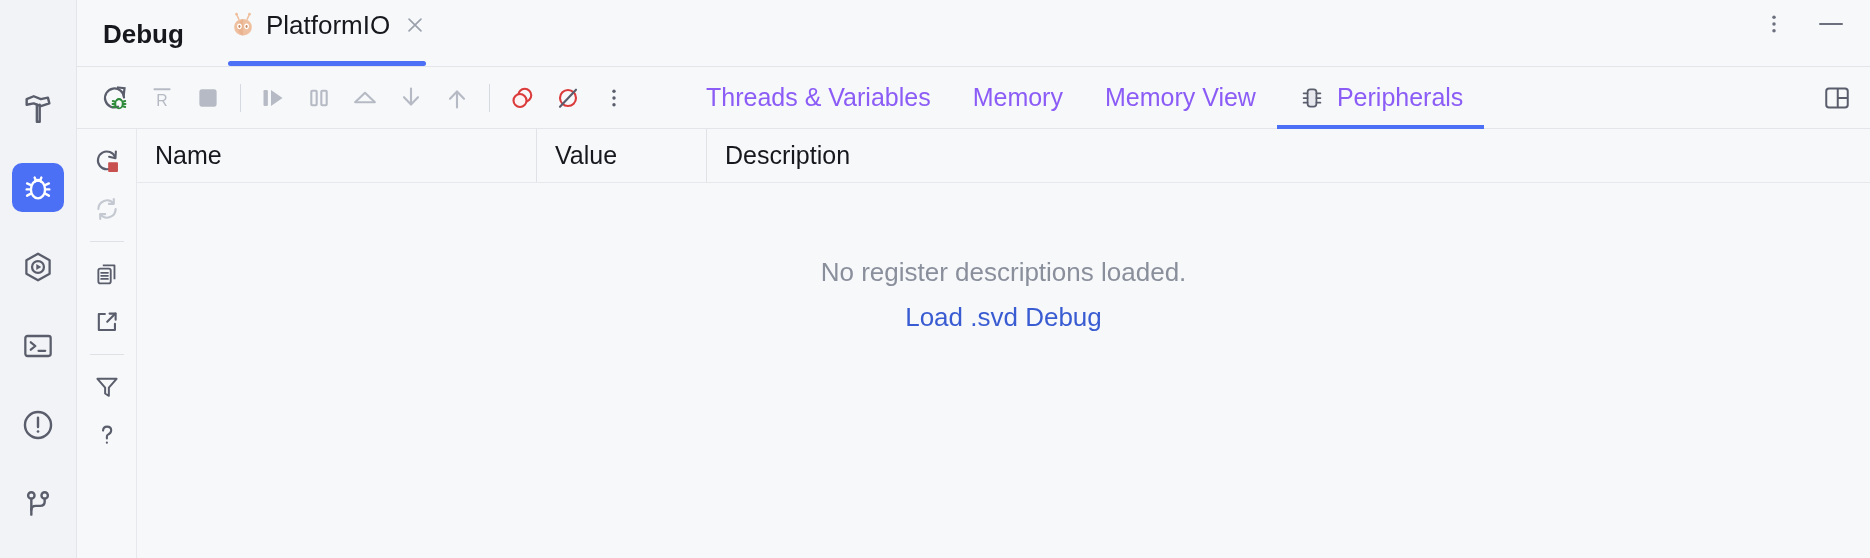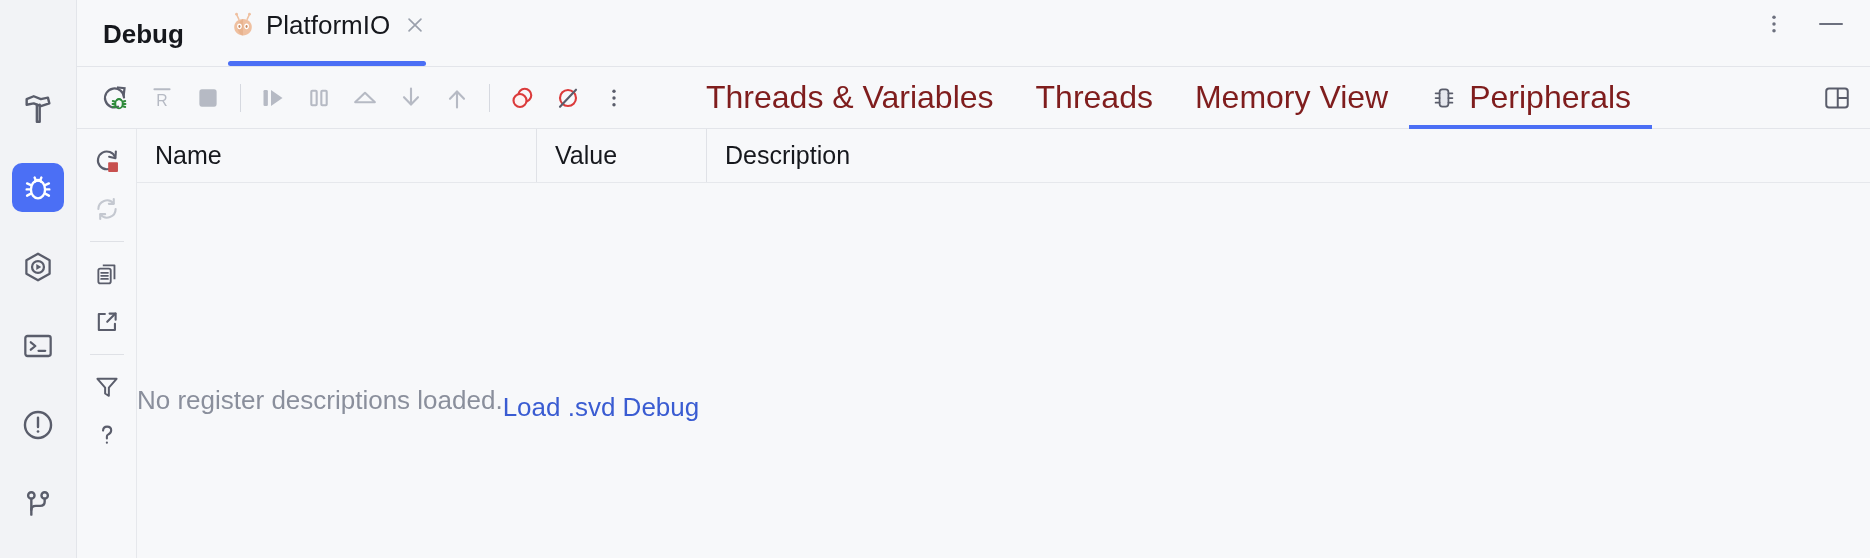--- a/index.html
+++ b/index.html
@@ -77,21 +77,21 @@
   .tb-btn.disabled { color: #B6BAC4; }
   .tb-sep { width: 1px; height: 28px; background: #D6D9E0; margin: 0 9px; }
 
   .tabs {
     display: flex; align-items: stretch; height: 62px;
     margin-left: 48px; flex: 1 1 auto;
   }
   .vtab {
     display: flex; align-items: center; gap: 11px;
     padding: 0 21px; position: relative;
-    font-size: 32px; color: #7f1d1d; white-space: nowrap;
+    font-size: 25px; color: #8b5cf6; white-space: nowrap;
   }
   .vtab.active::after {
     content: ""; position: absolute; left: 0; right: 0; bottom: 0;
     height: 4px; background: #4B6FF5;
   }
   .split-btn {
     display: flex; align-items: center; justify-content: center;
     width: 60px; color: #5A5D6B; margin-left: auto; padding-right: 6px;
   }
 
@@ -117,21 +117,21 @@
   .th {
     font-size: 25px; color: #16181D; padding-left: 18px;
     display: flex; align-items: center; height: 100%;
     border-right: 1px solid #E0E2E7;
   }
   .th.c-name { width: 400px; flex: 0 0 400px; }
   .th.c-value { width: 170px; flex: 0 0 170px; }
   .th.c-desc { flex: 1 1 auto; border-right: none; }
 
   .empty-wrap {
-    flex: 1 1 auto; display: flex; flex-direction: row;
+    flex: 1 1 auto; display: flex; flex-direction: column;
     align-items: center; justify-content: flex-start; padding-top: 74px;
   }
   .empty-msg { font-size: 26px; color: #8A8F9C; margin-bottom: 14px; }
   .empty-link { font-size: 26px; color: #3A5CD2; }
 
   svg { display: block; }
 </style>
 </head>
 <body>
 
@@ -361,21 +361,21 @@
         </div>
       </div>
 
       <div class="tabs">
 
         <div class="vtab">
           <span>Threads &amp; Variables</span>
         </div>
 
         <div class="vtab">
-          <span>Threads</span>
+          <span>Memory</span>
         </div>
 
 
         <div class="vtab">
           <span>Memory View</span>
         </div>
 
         <div class="vtab active">
           <span>
             <svg width="28" height="28" viewBox="0 0 24 24" fill="none" stroke="#5A5D6B" stroke-width="1.5" stroke-linecap="round">

